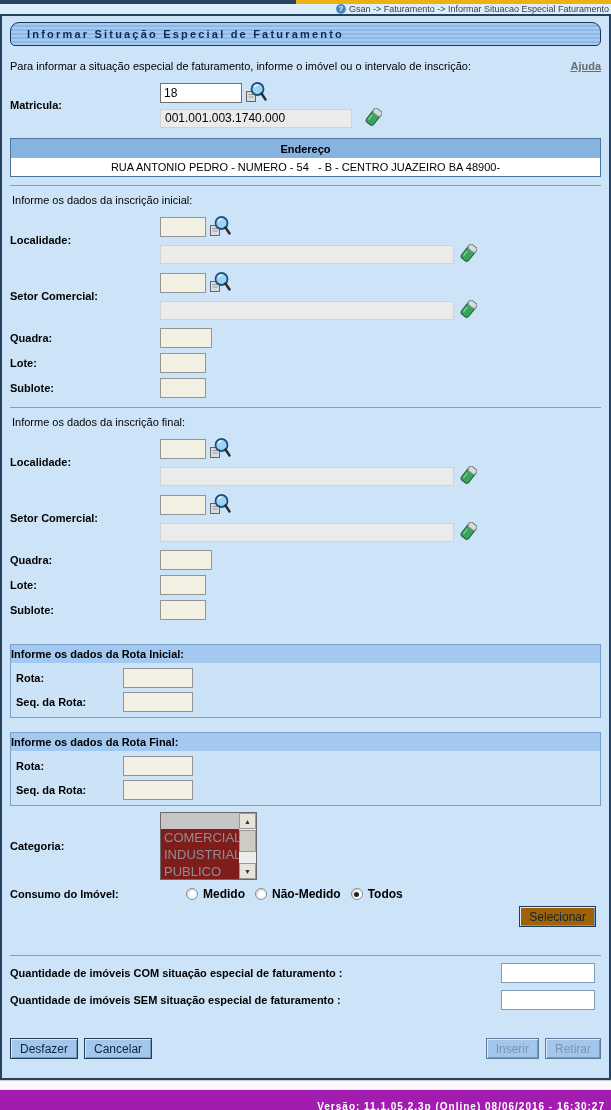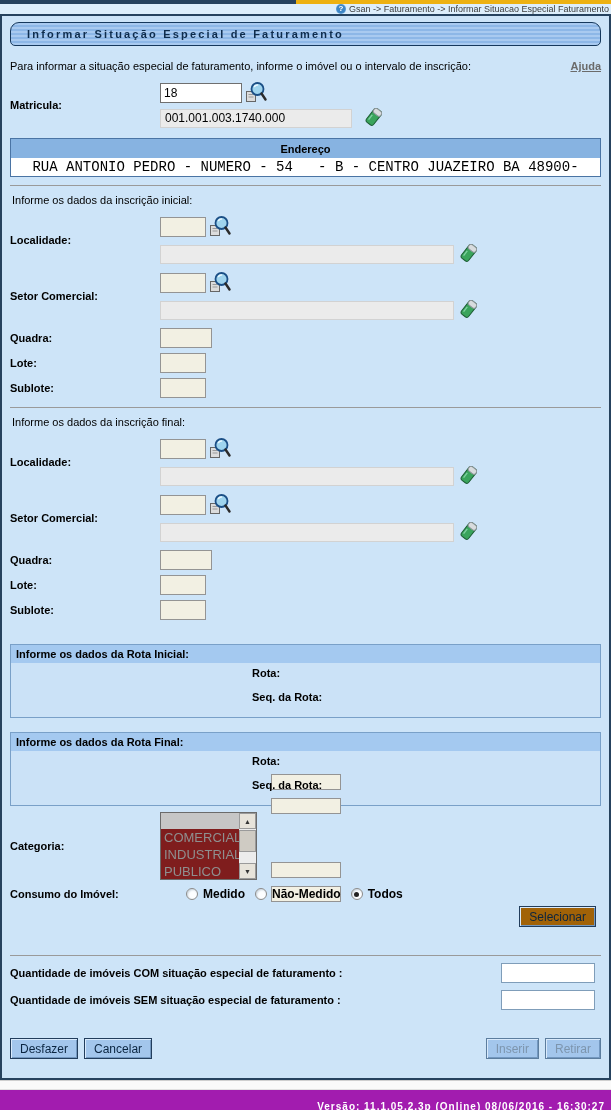--- a/index.html
+++ b/index.html
@@ -44,37 +44,37 @@
   .ro-field.w192 { width:192px; }
   .ro-field.w294 { width:294px; }
 
   .icon-btn { cursor:pointer; display:inline-block; line-height:0; }
 
   
   .end-table { margin-top:10px; border:1px solid #4a74a4; }
   .end-head { height:19px; background:#87b3e1; display:flex; align-items:center; justify-content:center;
     font-size:11px; font-weight:bold; color:#000; }
   .end-val { height:18px; background:#fff; display:flex; align-items:center; justify-content:center;
-    font-size:14px; color:#000; white-space:pre;font-family:Liberation Mono, monospace; }
+    font-size:11px; color:#000; white-space:pre; }
 
   .sep { border:none; border-top:1px solid #9a9a9a; margin:8px 0; }
   .sec-label { font-size:11px; color:#000; margin:2px 0 10px 2px; }
 
   .pair { margin-bottom:8px; }
   .pair .sub1 { display:flex; align-items:center; height:22px; }
   .pair .sub2 { display:flex; align-items:center; height:20px; margin-top:6px; }
   .qrow { height:20px; margin-bottom:5px; }
 
   
   .rota-box { border:1px solid #79a0c8; background:#cbe2f7; margin-top:14px; }
   .rota-box.first { margin-top:24px; }
   .rota-head { height:18px; background:#a4c9f0; display:flex; align-items:center;
-    padding-left:5px; font-size:11px; font-weight:bold; color:#000; }
+    font-size:11px; font-weight:bold; color:#000; }
   .rota-body { padding:4px 5px 5px 5px; }
-  .rota-row { display:flex; align-items:center; height:21px;flex-direction:column; }
+  .rota-row { display:flex; align-items:center; height:21px; }
   .rota-row + .rota-row { margin-top:3px; }
   .rota-lbl { width:107px; flex:0 0 107px; font-size:11px; font-weight:bold; color:#000; }
 
   
   .cat-row { margin-top:6px; display:flex; align-items:center; }
   .listbox { width:97px; height:68px; background:#7f1d1d; border:1px solid #6b6b6b; display:flex; }
   .opts { flex:1; overflow:hidden; }
   .opt { height:17px; font-size:13px; color:#8f8f8f; padding-left:3px; line-height:17px;
     white-space:nowrap; cursor:default; }
   .opt.selected { height:16px; background:#c6c6c6; }

